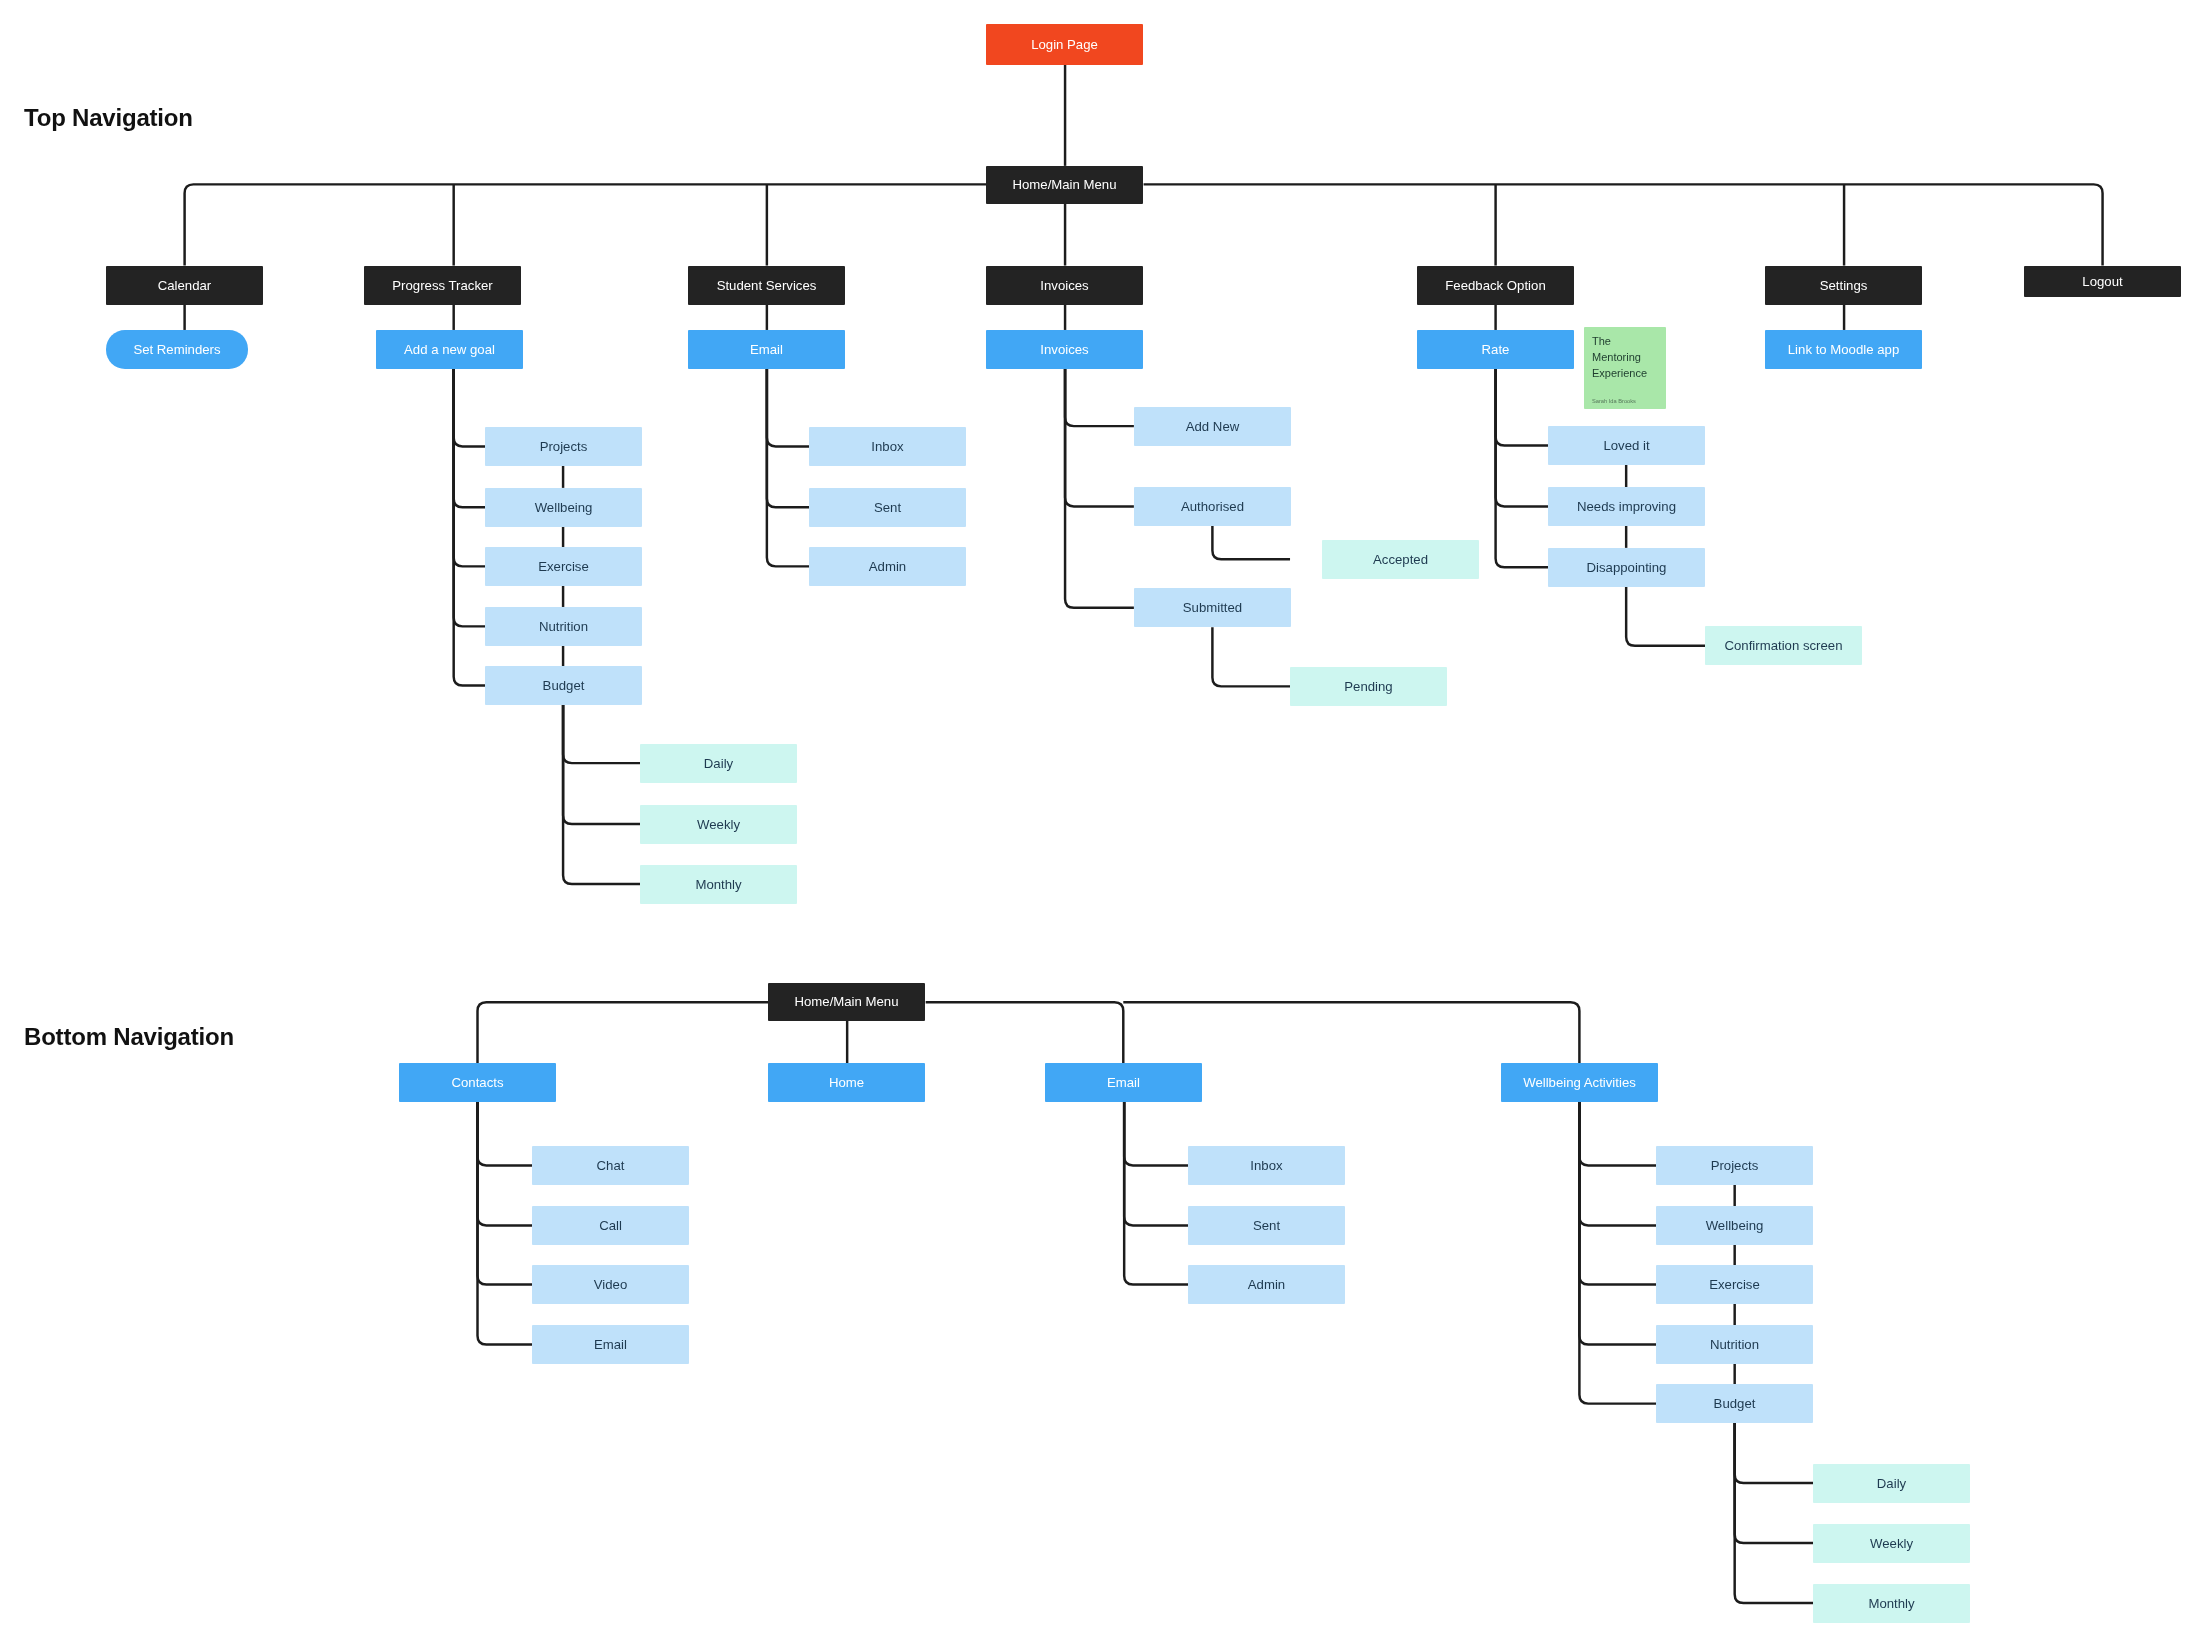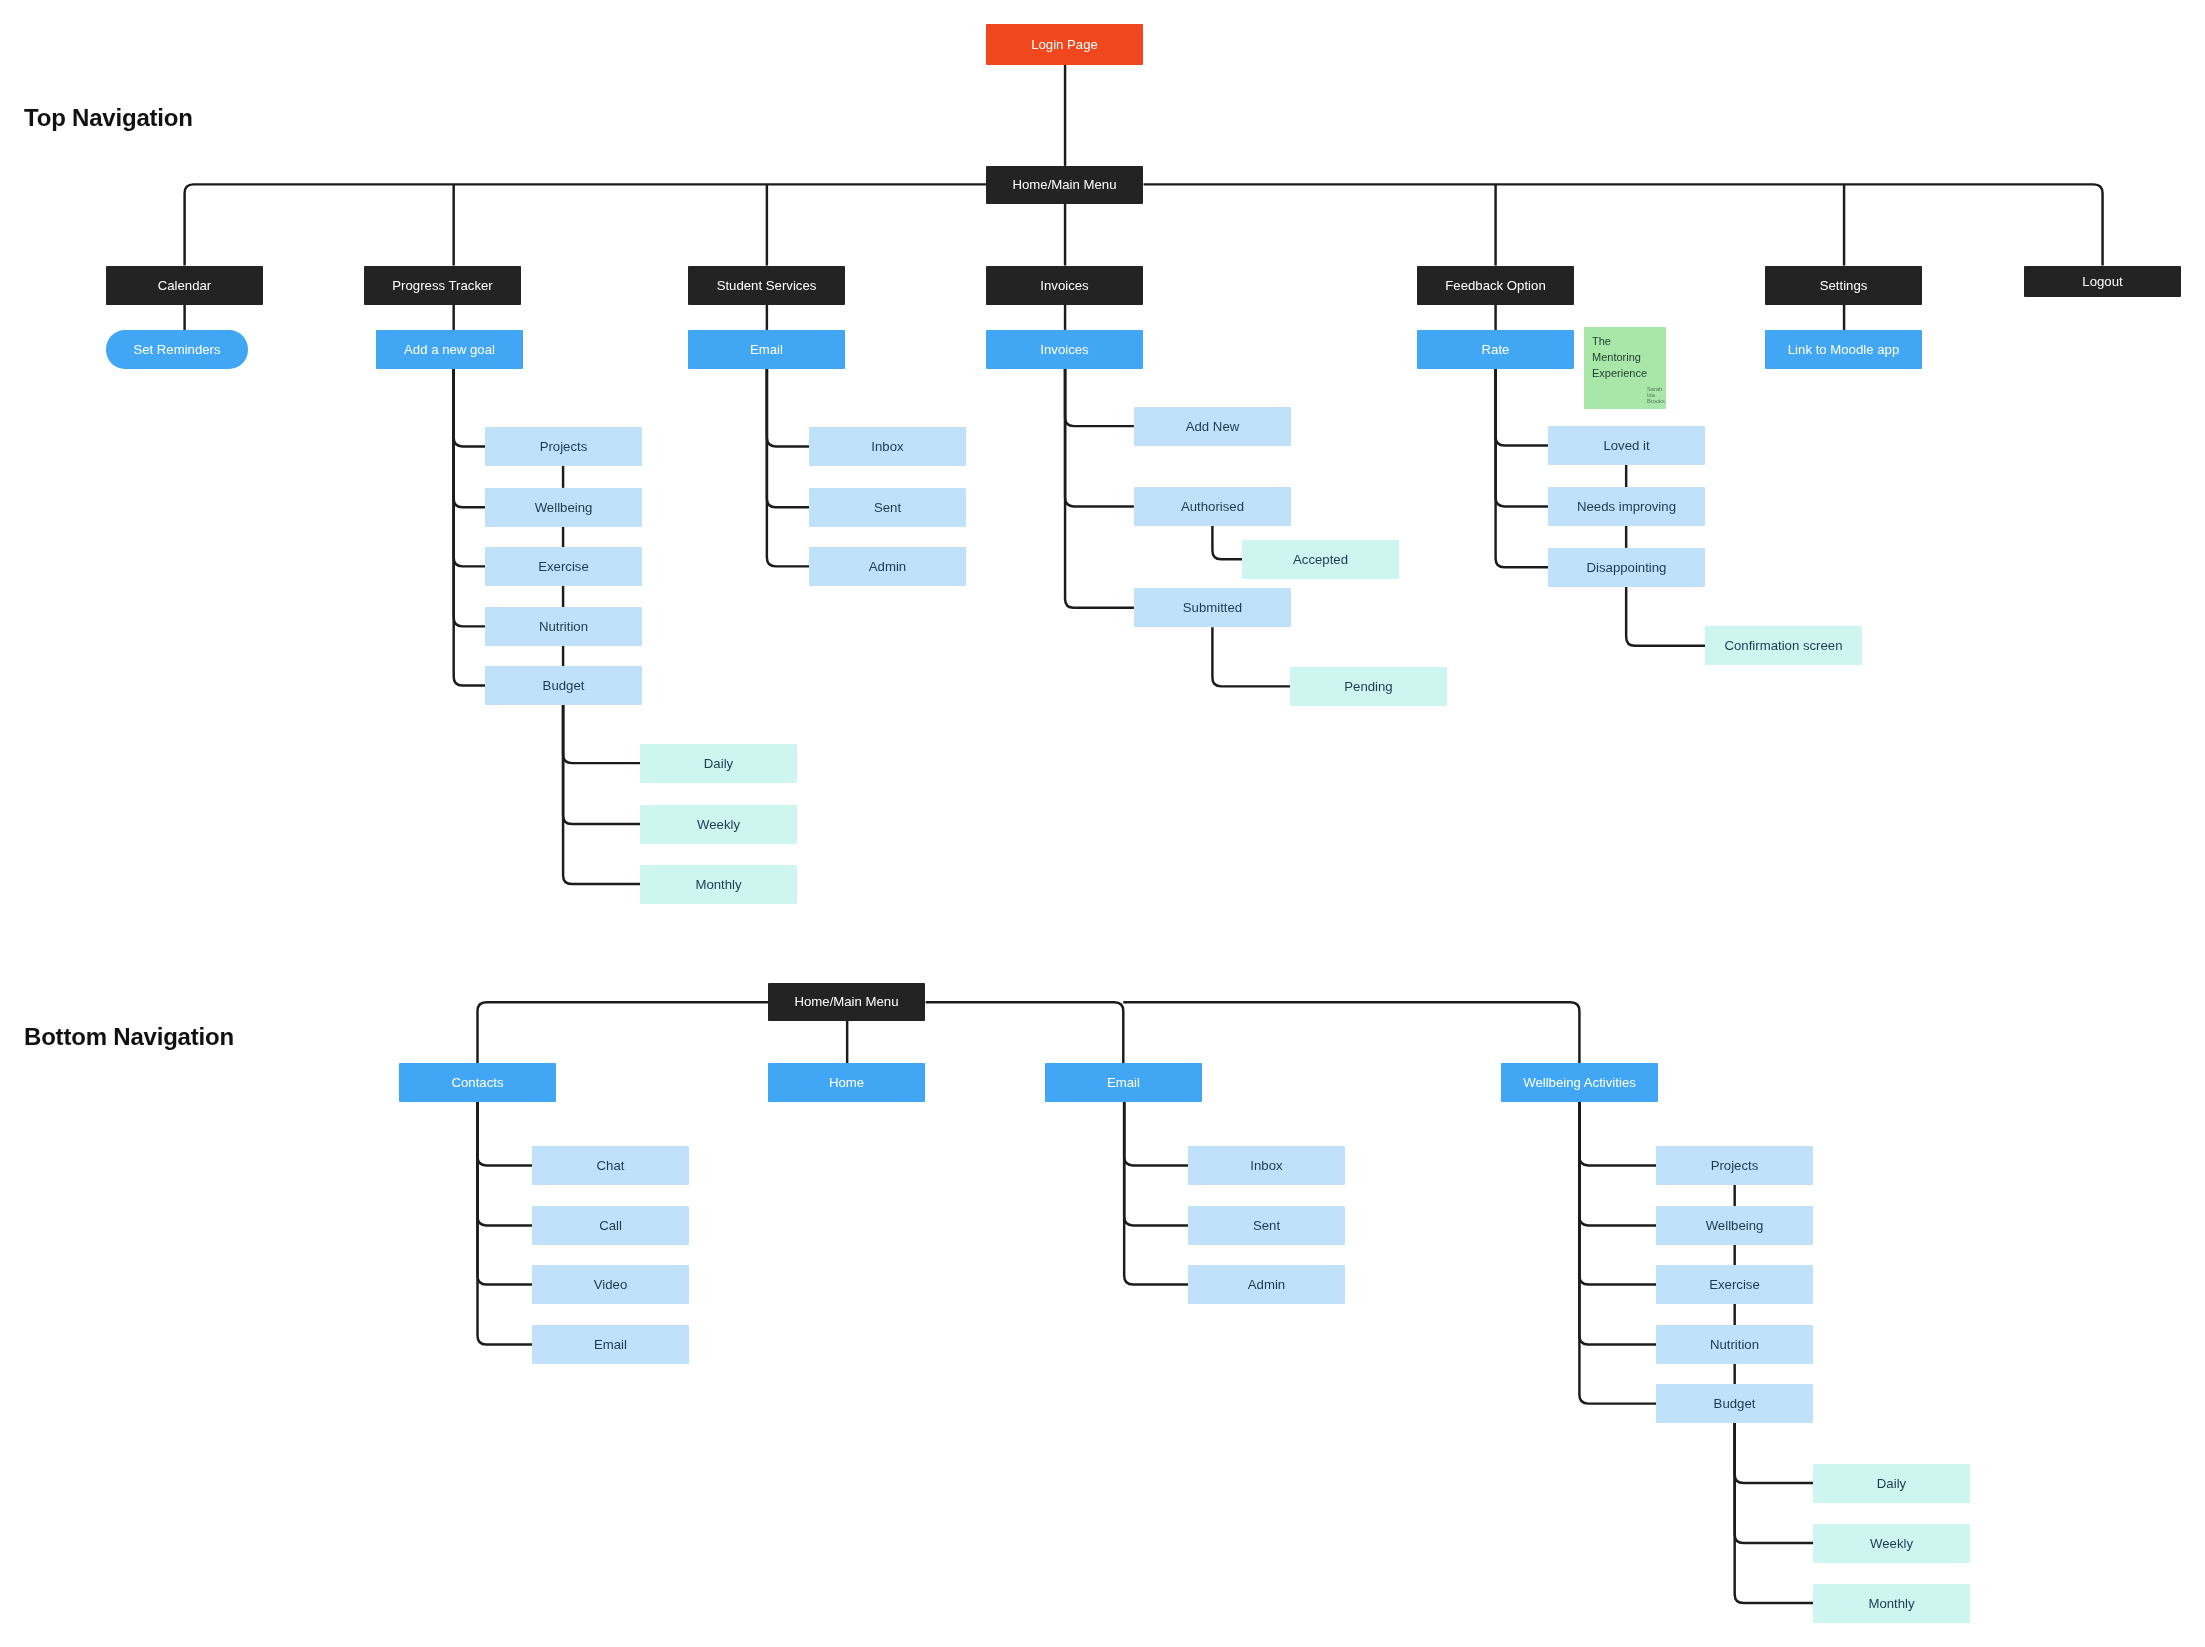--- a/index.html
+++ b/index.html
@@ -9,21 +9,21 @@
   #wires path{fill:none;stroke:var(--line,#1c1c1c);stroke-width:2.8px;}
   .node{position:absolute;display:flex;align-items:center;justify-content:center;
         font-size:13.2px;line-height:1.15;text-align:center;border-radius:0.9px;box-sizing:border-box;}
   .node.dark{background:var(--dark,#232323);color:#fff;}
   .node.orange{background:var(--orange,#f1471f);color:#fff;}
   .node.blue{background:var(--blue,#41a7f5);color:#fff;}
   .node.light{background:var(--light,#bfe1fa);color:var(--boxtext,#1e3a50);}
   .node.mint{background:var(--mint,#cdf6f0);color:var(--boxtext,#1e3a50);}
   .heading{position:absolute;font-size:24px;font-weight:700;color:#111;letter-spacing:-0.2px;}
   .note{position:absolute;background:var(--note,#a9e7a9);color:#1e3d2e;border-radius:0.9px;
-        padding:7px 7px 5.3px 8px;box-sizing:border-box;display:flex;flex-direction:row;}
+        padding:7px 7px 5.3px 8px;box-sizing:border-box;display:flex;flex-direction:column;}
   .note .note-title{font-size:11px;line-height:1.45;font-weight:400;}
   .note .note-author{margin-top:auto;font-size:5.7px;color:#56795b;}
 </style>
 </head>
 <body>
 
 <div id="canvas">
   <svg id="wires" viewBox="0 0 2500 1868" xmlns="http://www.w3.org/2000/svg">
       <path d="M1207 73 V188"></path>
       <path d="M209 301 V219 Q209 209 219 209 H1118"></path>
@@ -112,21 +112,21 @@
       <div class="node dark" style="left: 688px; top: 266px; width: 157px; height: 39px;">Student Services</div>
       <div class="node blue" style="left: 688px; top: 330px; width: 157px; height: 39px;">Email</div>
       <div class="node light" style="left: 809px; top: 427px; width: 157px; height: 39px;">Inbox</div>
       <div class="node light" style="left: 809px; top: 488px; width: 157px; height: 39px;">Sent</div>
       <div class="node light" style="left: 809px; top: 547px; width: 157px; height: 39px;">Admin</div>
       <div class="node dark" style="left: 986px; top: 266px; width: 157px; height: 39px;">Invoices</div>
       <div class="node blue" style="left: 986px; top: 330px; width: 157px; height: 39px;">Invoices</div>
       <div class="node light" style="left: 1134px; top: 407px; width: 157px; height: 39px;">Add New</div>
       <div class="node light" style="left: 1134px; top: 487px; width: 157px; height: 39px;">Authorised</div>
       <div class="node light" style="left: 1134px; top: 588px; width: 157px; height: 39px;">Submitted</div>
-      <div class="node mint" style="left: 1242px; top: 540px; width: 157px; height: 39px; text-align: right;">Accepted</div>
+      <div class="node mint" style="left: 1322px; top: 540px; width: 157px; height: 39px; text-align: right;">Accepted</div>
       <div class="node mint" style="left: 1290px; top: 667px; width: 157px; height: 39px;">Pending</div>
       <div class="node dark" style="left: 1417px; top: 266px; width: 157px; height: 39px;">Feedback Option</div>
       <div class="node blue" style="left: 1417px; top: 330px; width: 157px; height: 39px;">Rate</div>
       <div class="node light" style="left: 1548px; top: 426px; width: 157px; height: 39px;">Loved it</div>
       <div class="node light" style="left: 1548px; top: 487px; width: 157px; height: 39px;">Needs improving</div>
       <div class="node light" style="left: 1548px; top: 548px; width: 157px; height: 39px;">Disappointing</div>
       <div class="node mint" style="left: 1705px; top: 626px; width: 157px; height: 39px;">Confirmation screen</div>
       <div class="node dark" style="left: 1765px; top: 266px; width: 157px; height: 39px;">Settings</div>
       <div class="node blue" style="left: 1765px; top: 330px; width: 157px; height: 39px;">Link to Moodle app</div>
       <div class="node dark" style="left: 2024px; top: 266px; width: 157px; height: 31px;">Logout</div>

